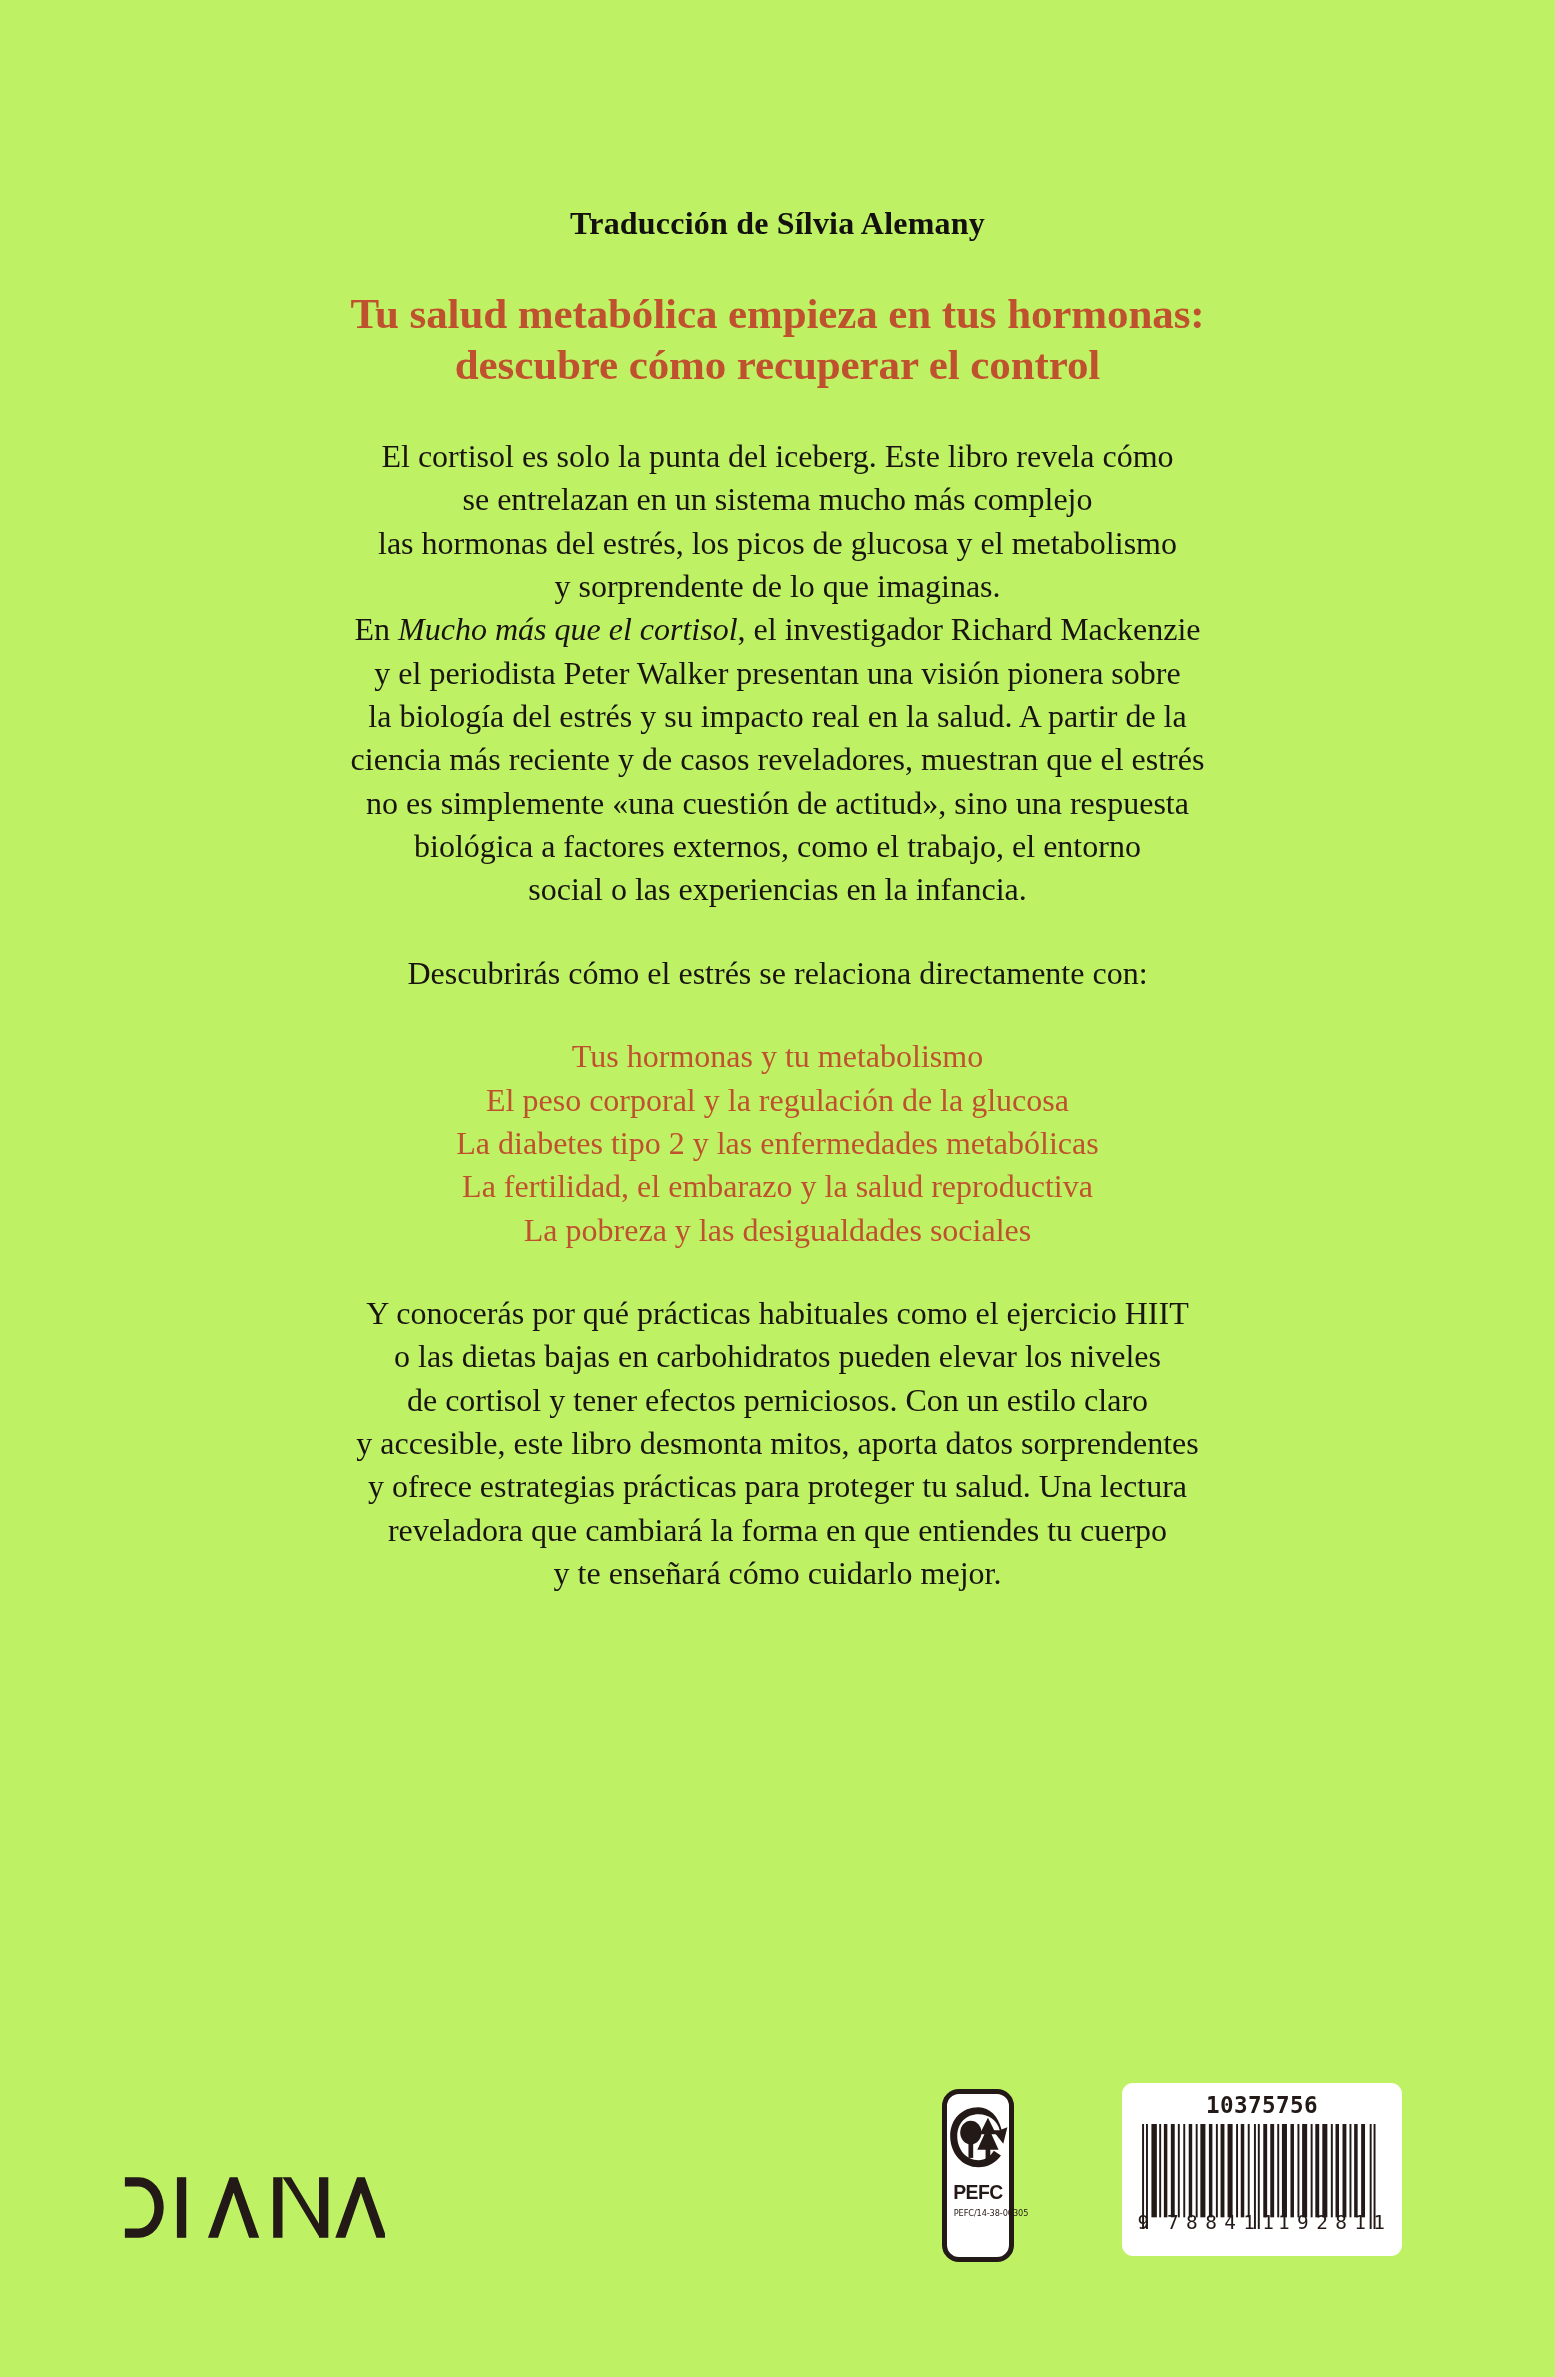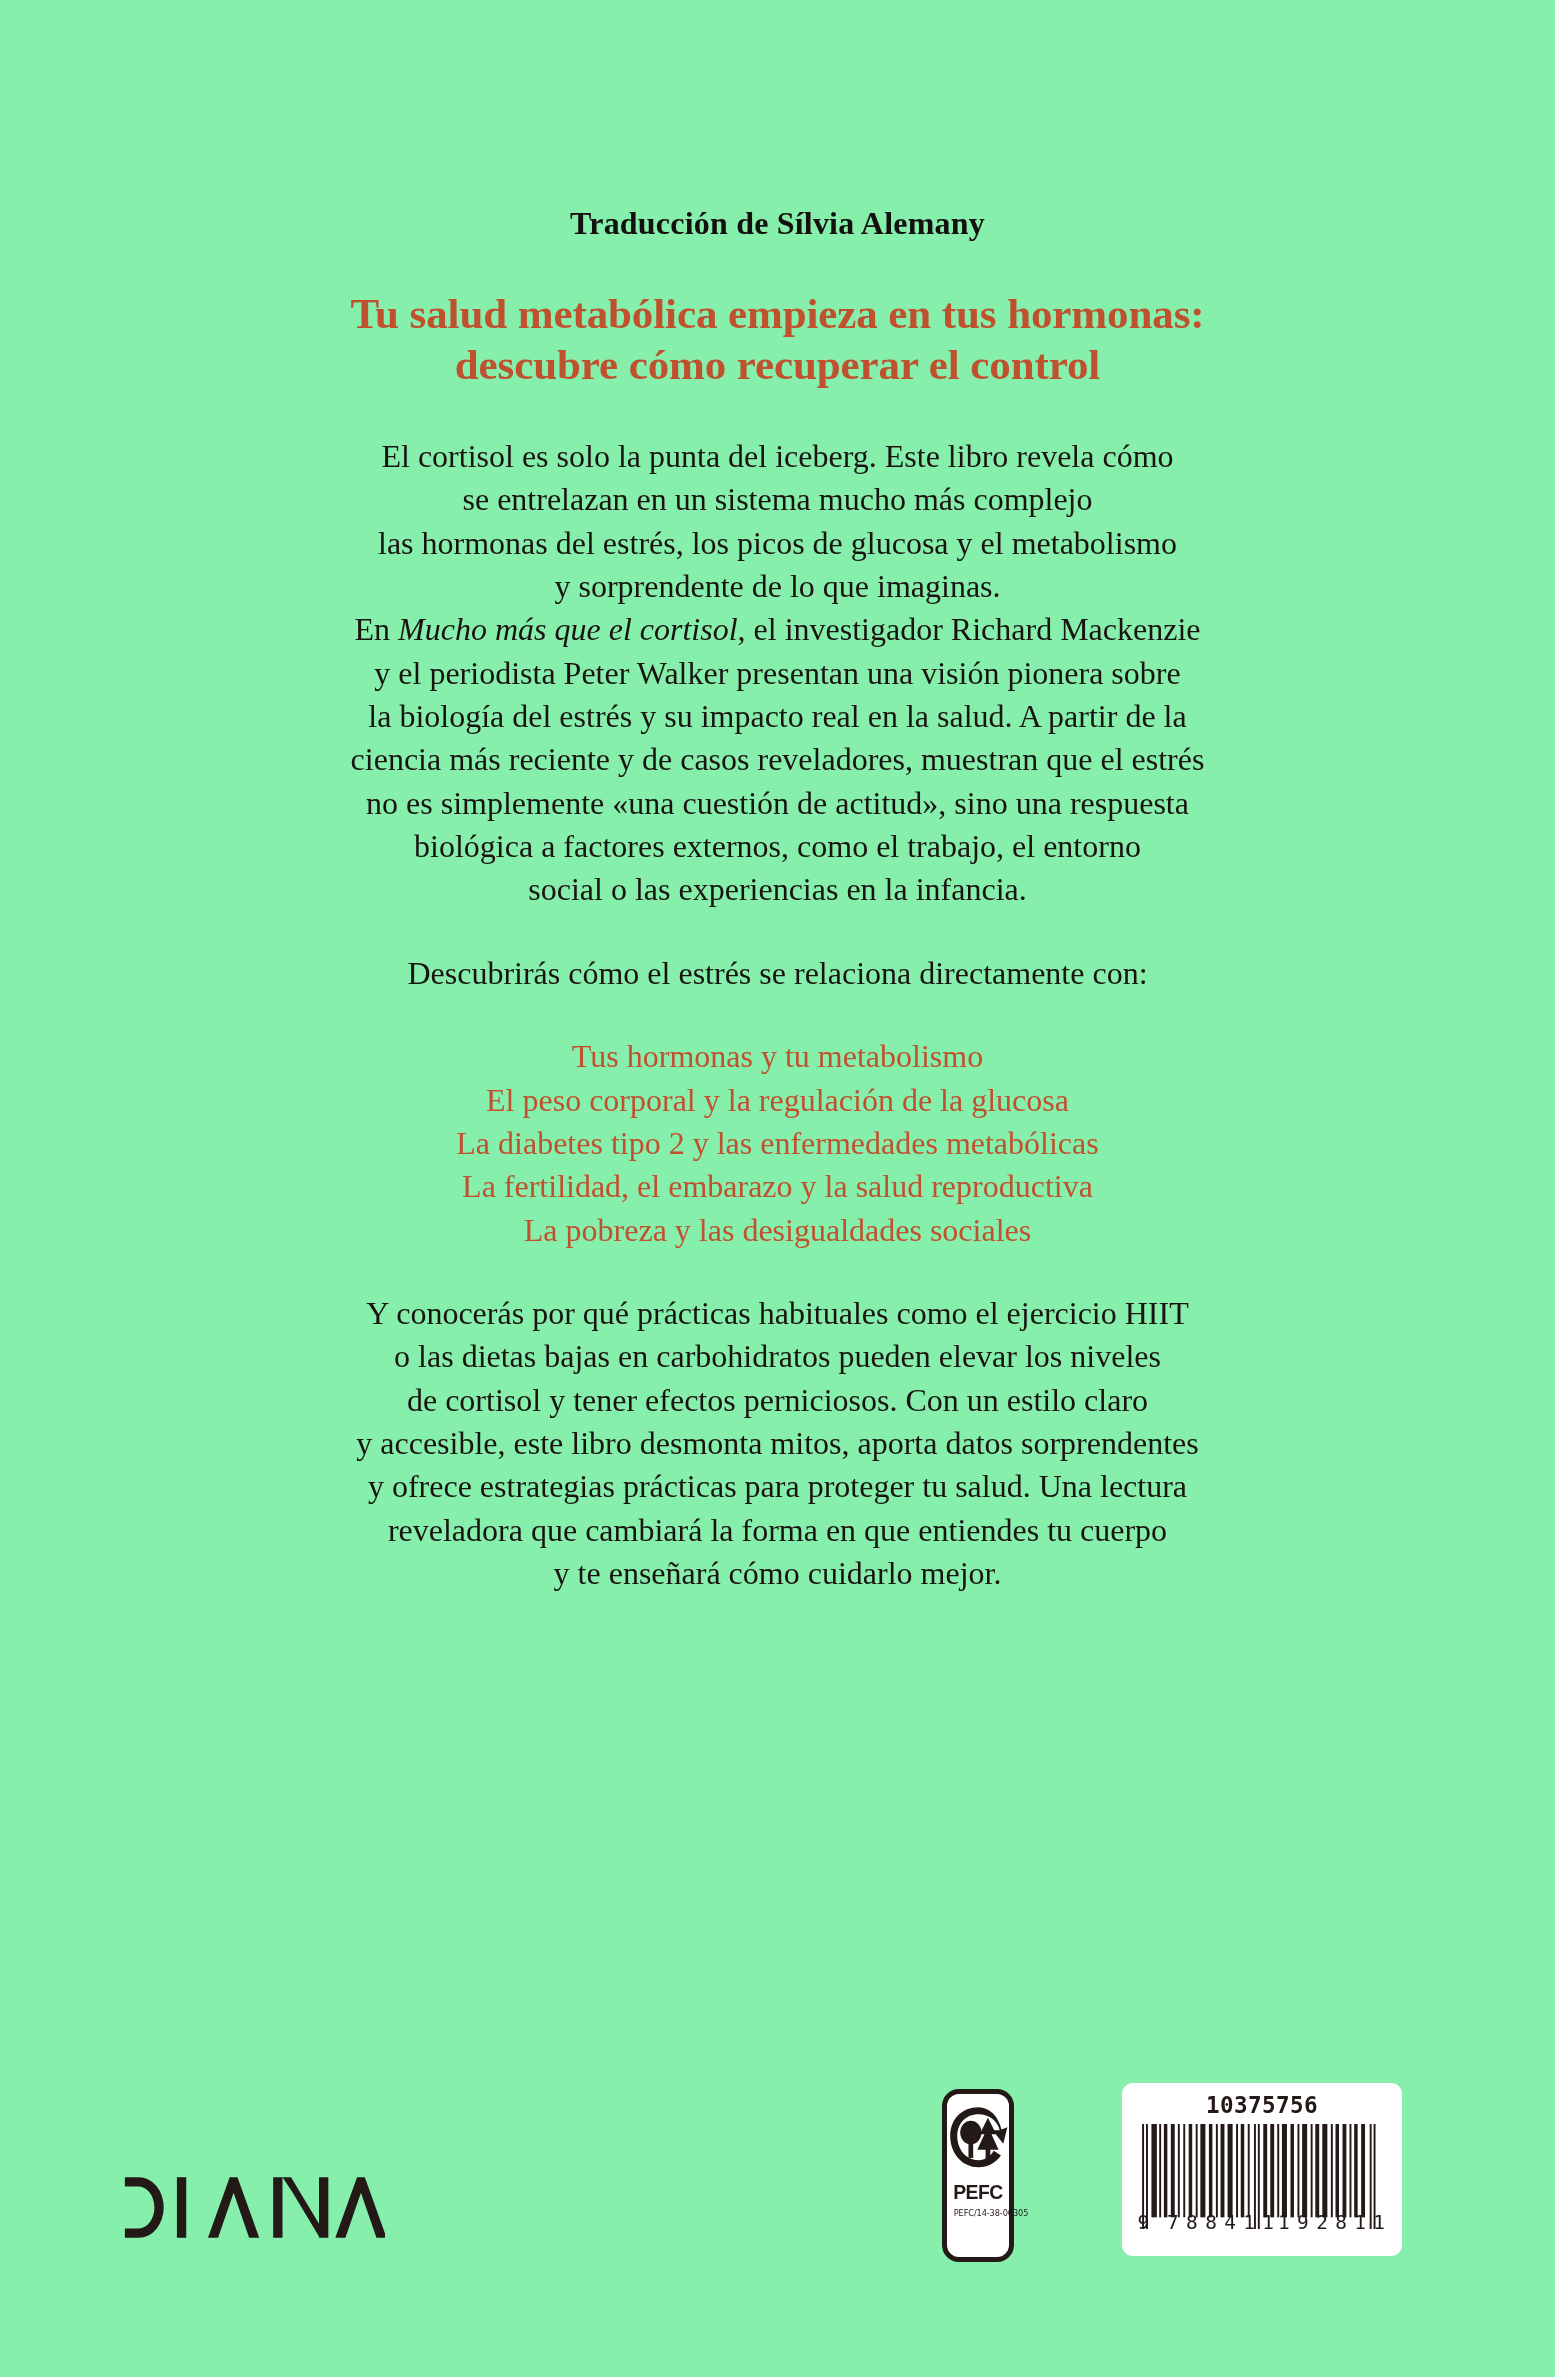--- a/index.html
+++ b/index.html
@@ -14,21 +14,21 @@
     color: #1c1512;
     overflow: hidden;
     position: relative;
   }
 
   .page {
     position: absolute;
     inset: 0;
     width: 1555px;
     height: 2377px;
-    background: #86efac;
+    background: #bef264;
   }
 
   
   .content {
     position: absolute;
     left: 140px;
     top: 0;
     width: 1275px;
     text-align: center;
   }

